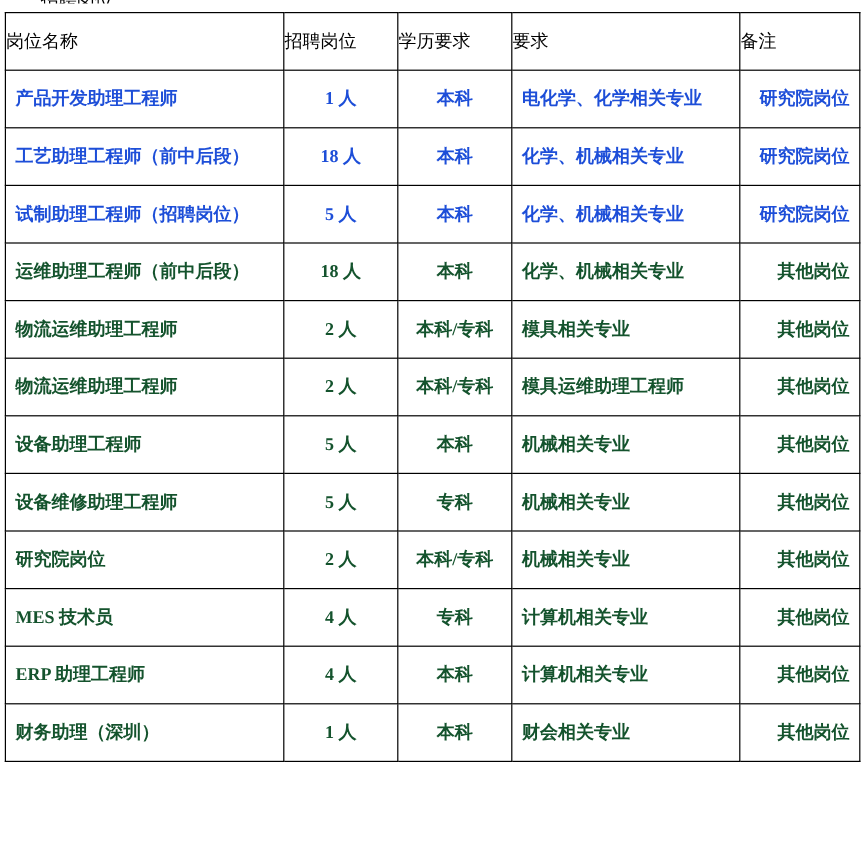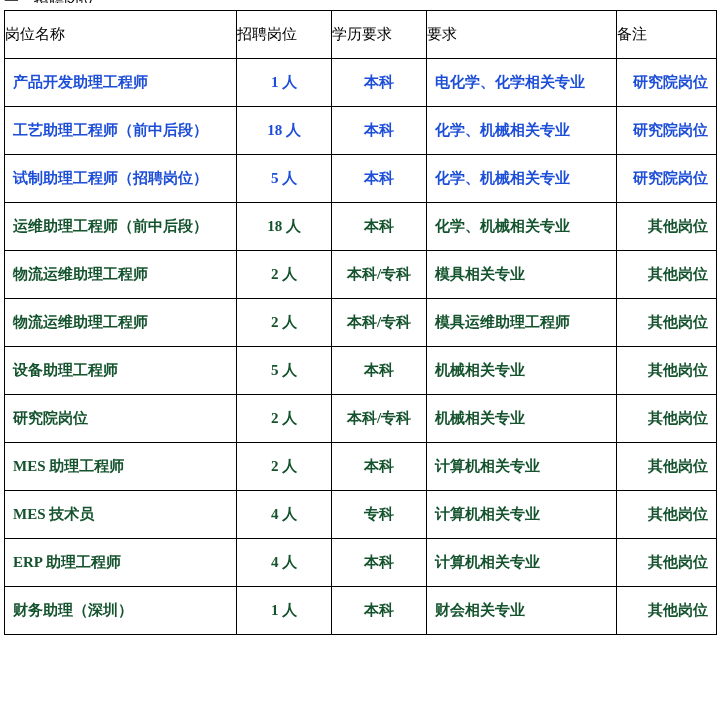--- a/index.html
+++ b/index.html
@@ -223,47 +223,47 @@
           </td>
         <td class="req">
             <span class="cell">机械相关专业</span>
           </td>
         <td class="note">
             <span class="cell">其他岗位</span>
           </td>
       </tr>
       <tr class="normal">
         <td class="name">
+            <span class="cell">设备维修助理工程师</span>
+          </td>
+        <td class="num">
+            <span class="cell">5 人</span>
+          </td>
+        <td class="edu">
+            <span class="cell">专科</span>
+          </td>
+        <td class="req">
+            <span class="cell">机械相关专业</span>
+          </td>
+        <td class="note">
+            <span class="cell">其他岗位</span>
+          </td>
+      </tr>
+      <tr class="normal">
+        <td class="name">
             <span class="cell">研究院岗位</span>
           </td>
         <td class="num">
             <span class="cell">2 人</span>
           </td>
         <td class="edu">
             <span class="cell">本科/专科</span>
           </td>
         <td class="req">
             <span class="cell">机械相关专业</span>
-          </td>
-        <td class="note">
-            <span class="cell">其他岗位</span>
-          </td>
-      </tr>
-      <tr class="normal">
-        <td class="name">
-            <span class="cell small-latin">MES 助理工程师</span>
-          </td>
-        <td class="num">
-            <span class="cell">2 人</span>
-          </td>
-        <td class="edu">
-            <span class="cell">本科</span>
-          </td>
-        <td class="req">
-            <span class="cell">计算机相关专业</span>
           </td>
         <td class="note">
             <span class="cell">其他岗位</span>
           </td>
       </tr>
       <tr class="normal">
         <td class="name">
             <span class="cell small-latin">MES 技术员</span>
           </td>
         <td class="num">

